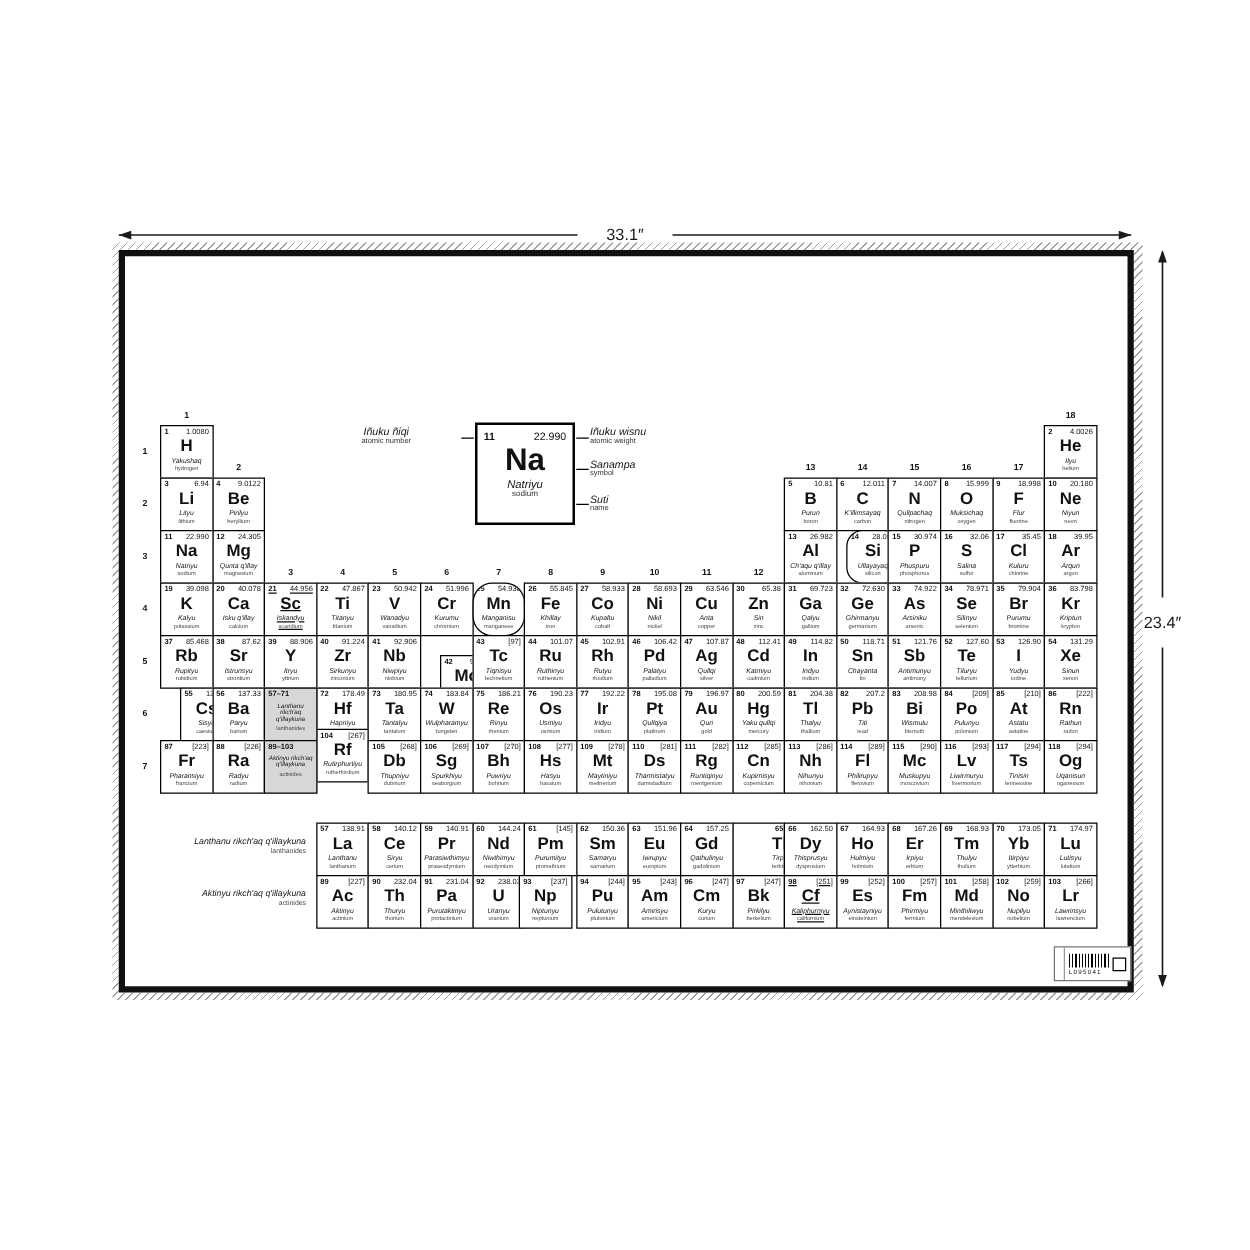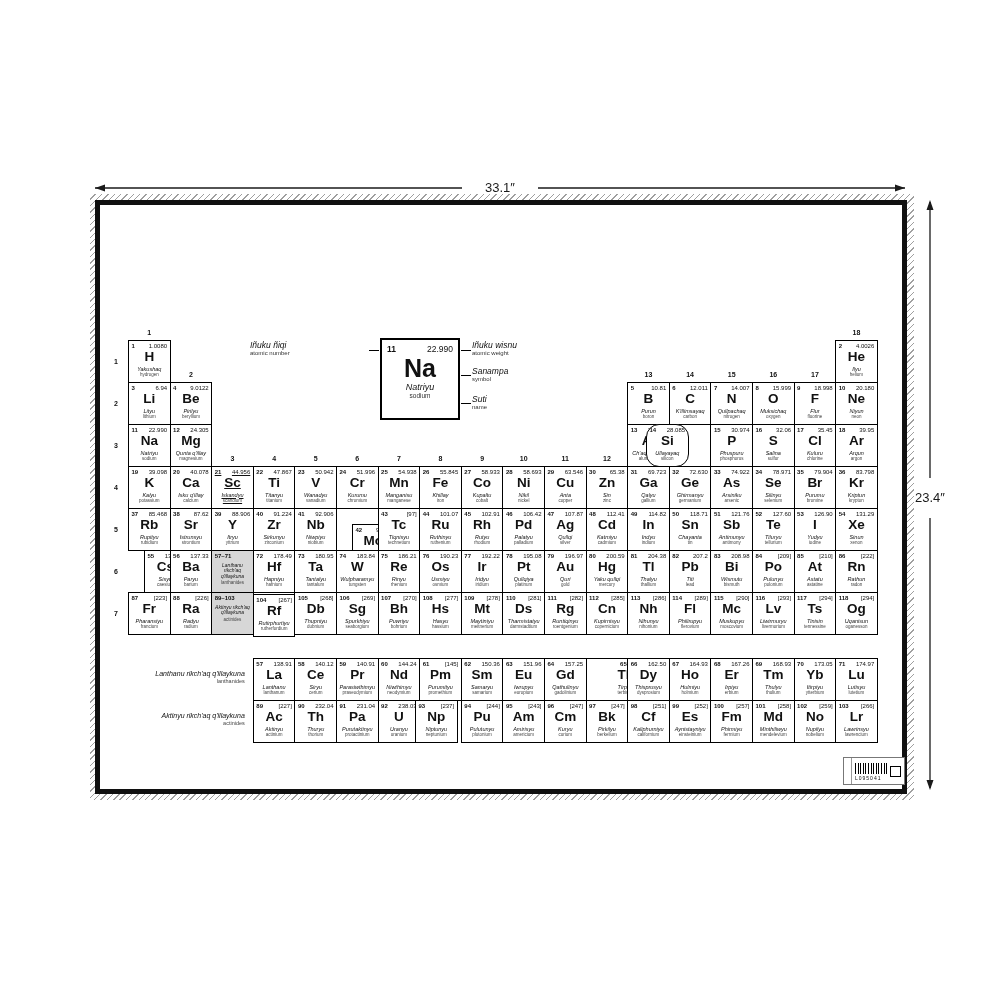--- a/index.html
+++ b/index.html
@@ -35,21 +35,21 @@
   #legendbox{position:absolute;left:280px;top:133px;width:80px;height:82px;border:2px solid #000;
              box-sizing:border-box;background:#fff;}
   .lg-head{display:flex;justify-content:space-between;padding:4px 5px 0 5px;font-size:8.5px;}
   .lg-num{font-weight:bold;}
   .lg-sym{text-align:center;font-size:25px;font-weight:bold;line-height:26px;margin-top:1px;}
   .lg-name{text-align:center;font-style:italic;font-size:9px;margin-top:1px;}
   .lg-en{text-align:center;font-size:6.5px;color:#333;}
   .ann{position:absolute;}
   .ann .aq{font-style:italic;font-size:8.5px;line-height:9px;}
   .ann .ae{font-size:6px;color:#333;}
-  .ann-l{text-align:left;}
+  .ann-l{text-align:center;}
   .lline{position:absolute;height:1px;background:#000;}
   
   #barcode{position:absolute;left:743px;top:552px;width:62px;height:28px;border:1px solid #777;
            background:#fff;display:flex;align-items:center;box-sizing:border-box;}
   .bc-side{width:7px;height:100%;border-right:1px solid #999;}
   .bc-main{flex:1;padding:2px 2px 0 3px;}
   .bc-stripes{height:11px;background:repeating-linear-gradient(90deg,#000 0 1px,#fff 1px 2.6px);}
   .bc-code{font-size:5px;letter-spacing:1px;margin-top:1px;}
   .bc-box{width:9px;height:9px;border:1px solid #000;margin-right:3px;flex:none;}
   svg text{font-family:"Liberation Sans",sans-serif;}
@@ -221,21 +221,21 @@
         </div>
         <div class="cell" style="left: 527.2px; top: 219px;">
           <div class="ch">
             <div class="cn">13</div>
             <div class="cw">26.982</div>
           </div>
           <div class="cs">Al</div>
           <div class="cq">Ch'aqu q'illay</div>
           <div class="ce">aluminum</div>
         </div>
-        <div class="cell" style="left: 546px; top: 219px; border-radius: 13px;">
+        <div class="cell" style="left: 577px; top: 219px; border-radius: 13px;">
           <div class="ch">
             <div class="cn">14</div>
             <div class="cw">28.085</div>
           </div>
           <div class="cs">Si</div>
           <div class="cq">Ullayayaq</div>
           <div class="ce">silicon</div>
         </div>
         <div class="cell" style="left: 610.4px; top: 219px;">
           <div class="ch">
@@ -320,21 +320,21 @@
         </div>
         <div class="cell" style="left: 236px; top: 261px;">
           <div class="ch">
             <div class="cn">24</div>
             <div class="cw">51.996</div>
           </div>
           <div class="cs">Cr</div>
           <div class="cq">Kurumu</div>
           <div class="ce">chromium</div>
         </div>
-        <div class="cell" style="left: 277.6px; top: 261px;">
+        <div class="cell" style="left: 277.6px; top: 261px; border-radius: 16px;">
           <div class="ch">
             <div class="cn">25</div>
             <div class="cw">54.938</div>
           </div>
           <div class="cs">Mn</div>
           <div class="cq">Manganisu</div>
           <div class="ce">manganese</div>
         </div>
         <div class="cell" style="left: 319.2px; top: 261px;">
           <div class="ch">
@@ -761,21 +761,21 @@
         </div>
         <div class="cell" style="left: 69.6px; top: 387px;">
           <div class="ch">
             <div class="cn">88</div>
             <div class="cw">[226]</div>
           </div>
           <div class="cs">Ra</div>
           <div class="cq">Radyu</div>
           <div class="ce">radium</div>
         </div>
-        <div class="cell" style="left: 152.8px; top: 389px;">
+        <div class="cell" style="left: 152.8px; top: 378px;">
           <div class="ch">
             <div class="cn">104</div>
             <div class="cw">[267]</div>
           </div>
           <div class="cs">Rf</div>
           <div class="cq">Rutirphurtiyu</div>
           <div class="ce">rutherfordium</div>
         </div>
         <div class="cell" style="left: 194.4px; top: 387px;">
           <div class="ch">
@@ -1112,21 +1112,21 @@
         </div>
         <div class="cell" style="left: 485.6px; top: 495px;">
           <div class="ch">
             <div class="cn">97</div>
             <div class="cw">[247]</div>
           </div>
           <div class="cs">Bk</div>
           <div class="cq">Pirkilyu</div>
           <div class="ce">berkelium</div>
         </div>
-        <div class="cell" style="left: 527.2px; top: 495px;">
+        <div class="cell" style="left: 527.2px; top: 495px; text-decoration: underline;">
           <div class="ch">
             <div class="cn">98</div>
             <div class="cw">[251]</div>
           </div>
           <div class="cs">Cf</div>
           <div class="cq">Kaliphurniyu</div>
           <div class="ce">californium</div>
         </div>
         <div class="cell" style="left: 568.8px; top: 495px;">
           <div class="ch">

